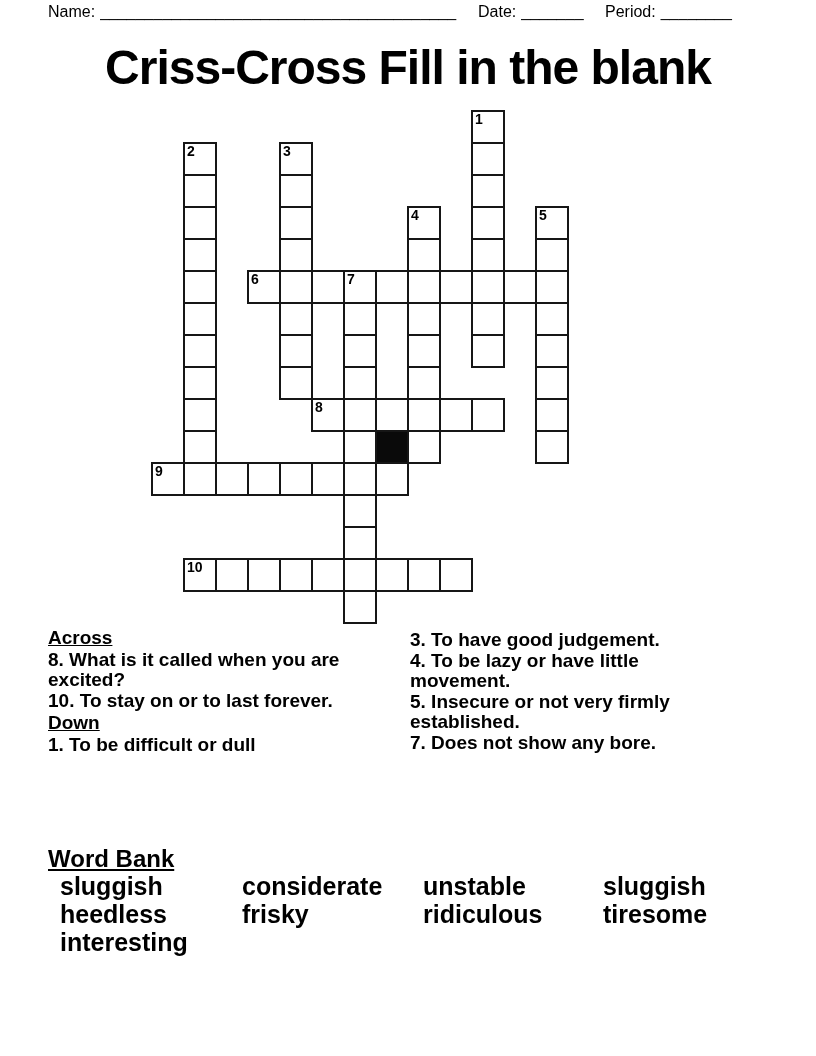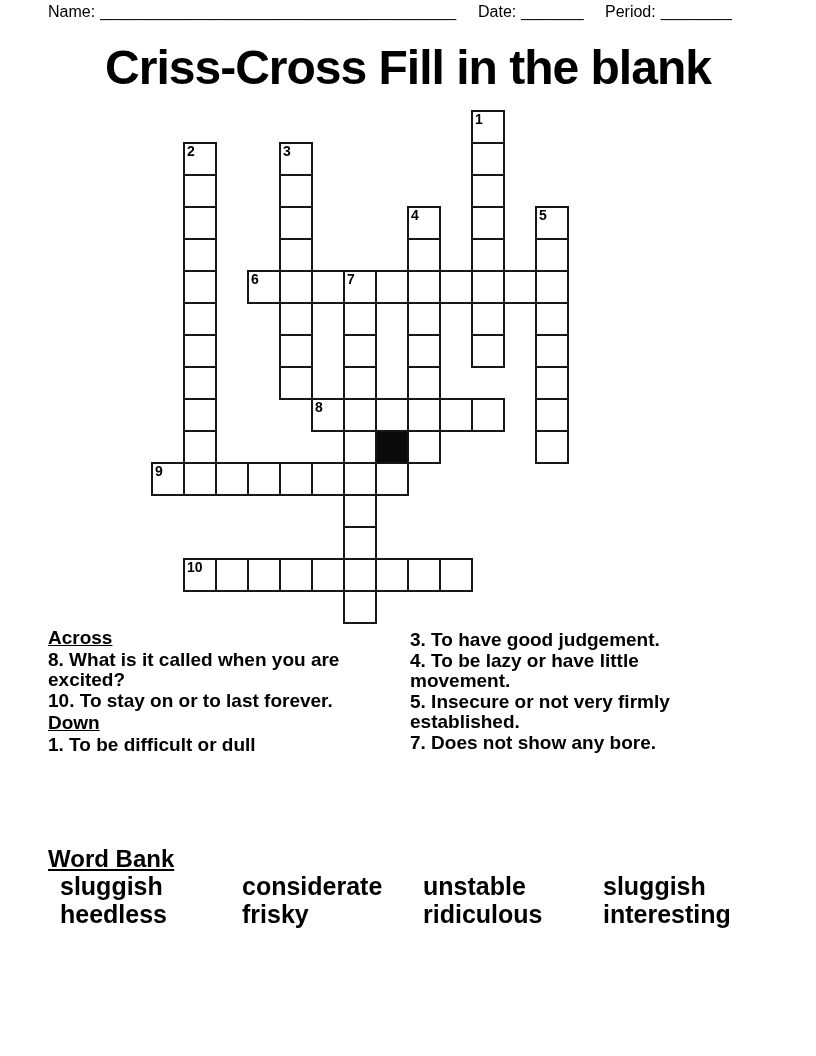--- a/index.html
+++ b/index.html
@@ -174,16 +174,17 @@
 
   <div class="wb-head">Word Bank</div>
   <div id="word-bank">
       <div>sluggish</div>
       <div>considerate</div>
       <div>unstable</div>
       <div>sluggish</div>
       <div>heedless</div>
       <div>frisky</div>
       <div>ridiculous</div>
+      <div>tiresome</div>
       <div>interesting</div>
     </div>
 
 </div>
 
 </body></html>

